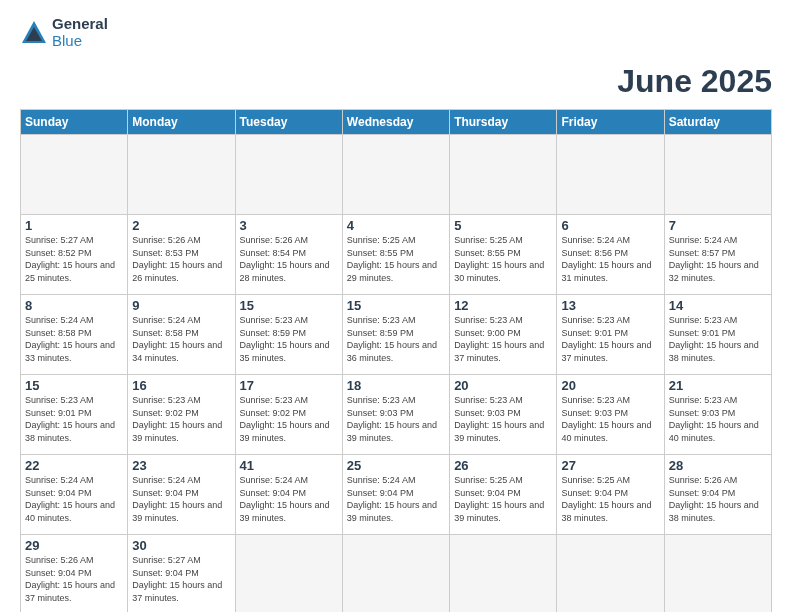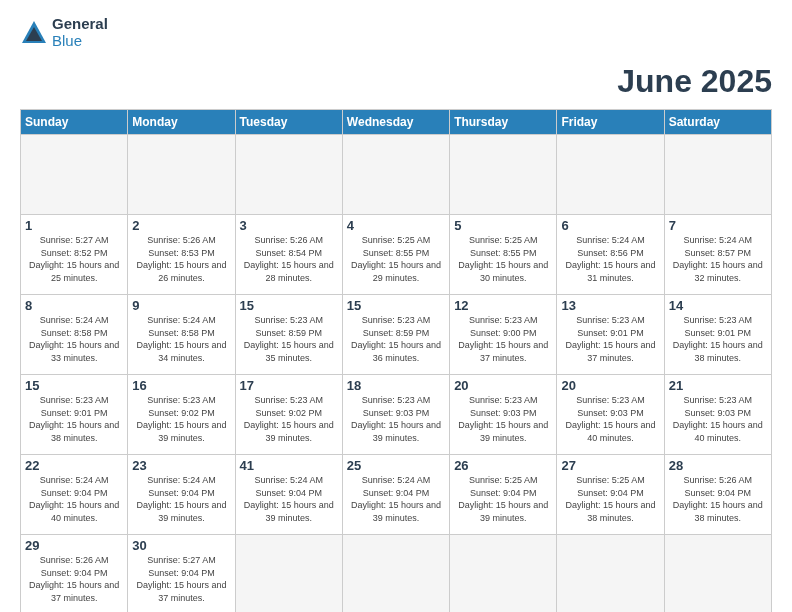--- a/index.html
+++ b/index.html
@@ -90,21 +90,20 @@
       font-size: 13px;
       font-weight: bold;
       color: #2c3e50;
       display: block;
       margin-bottom: 1px;
     }
     .day-info {
       font-size: 9px;
       color: #444;
       line-height: 1.4;
-      text-align: center;
     }
   </style>
 </head>
 <body>
 
 <div class="page">
   <div class="header">
     <div class="logo">
       <svg class="logo-icon" viewBox="0 0 28 28">
         <polygon points="14,2 26,24 2,24" fill="#2980b9"></polygon>

